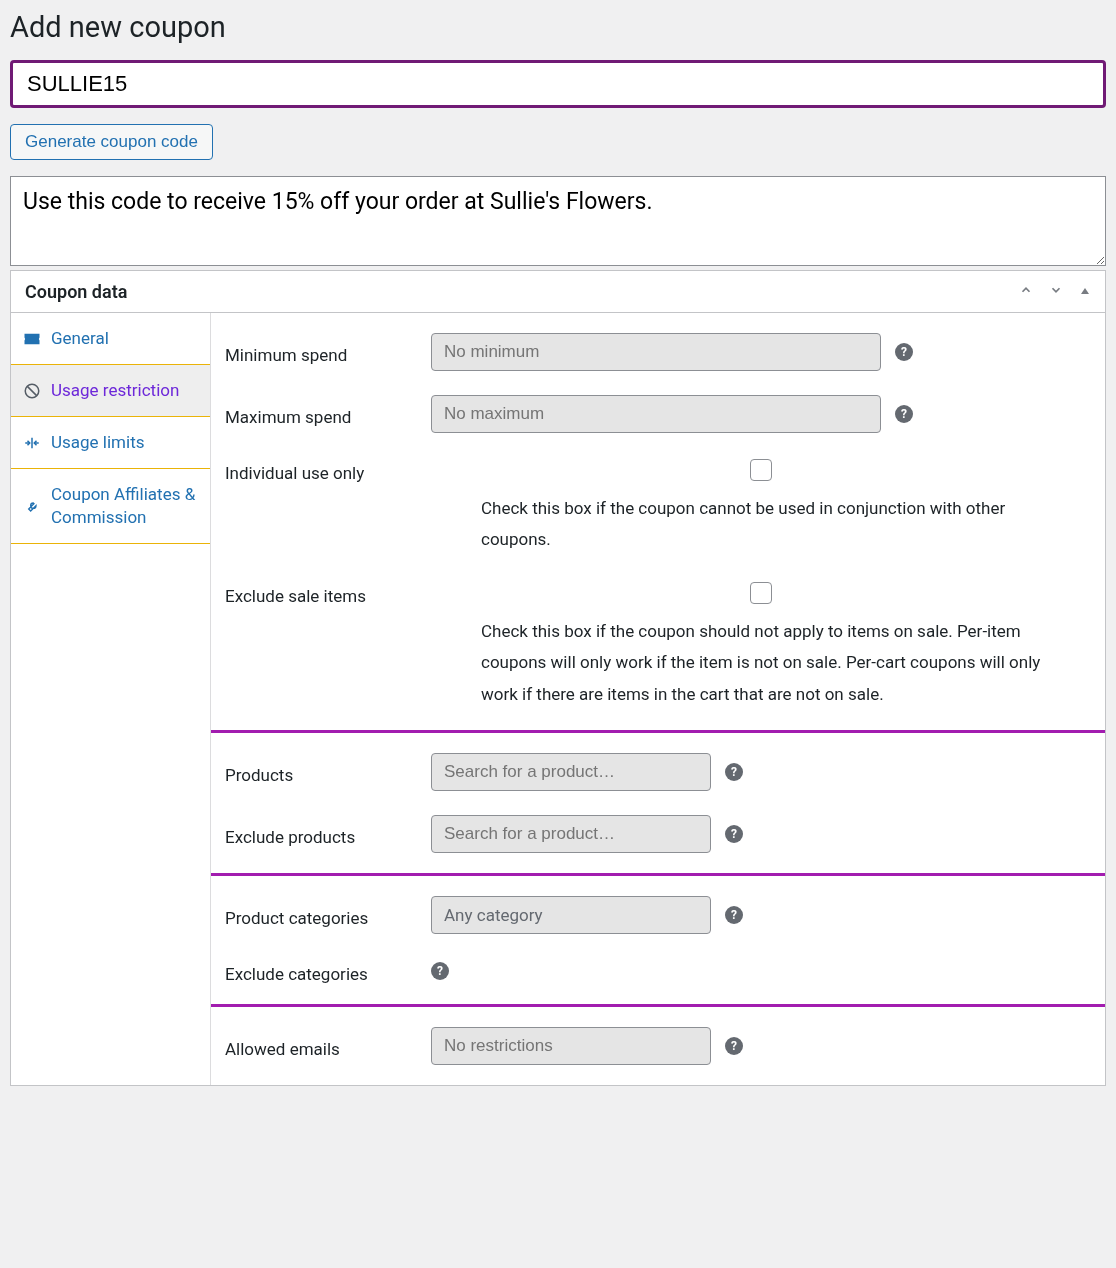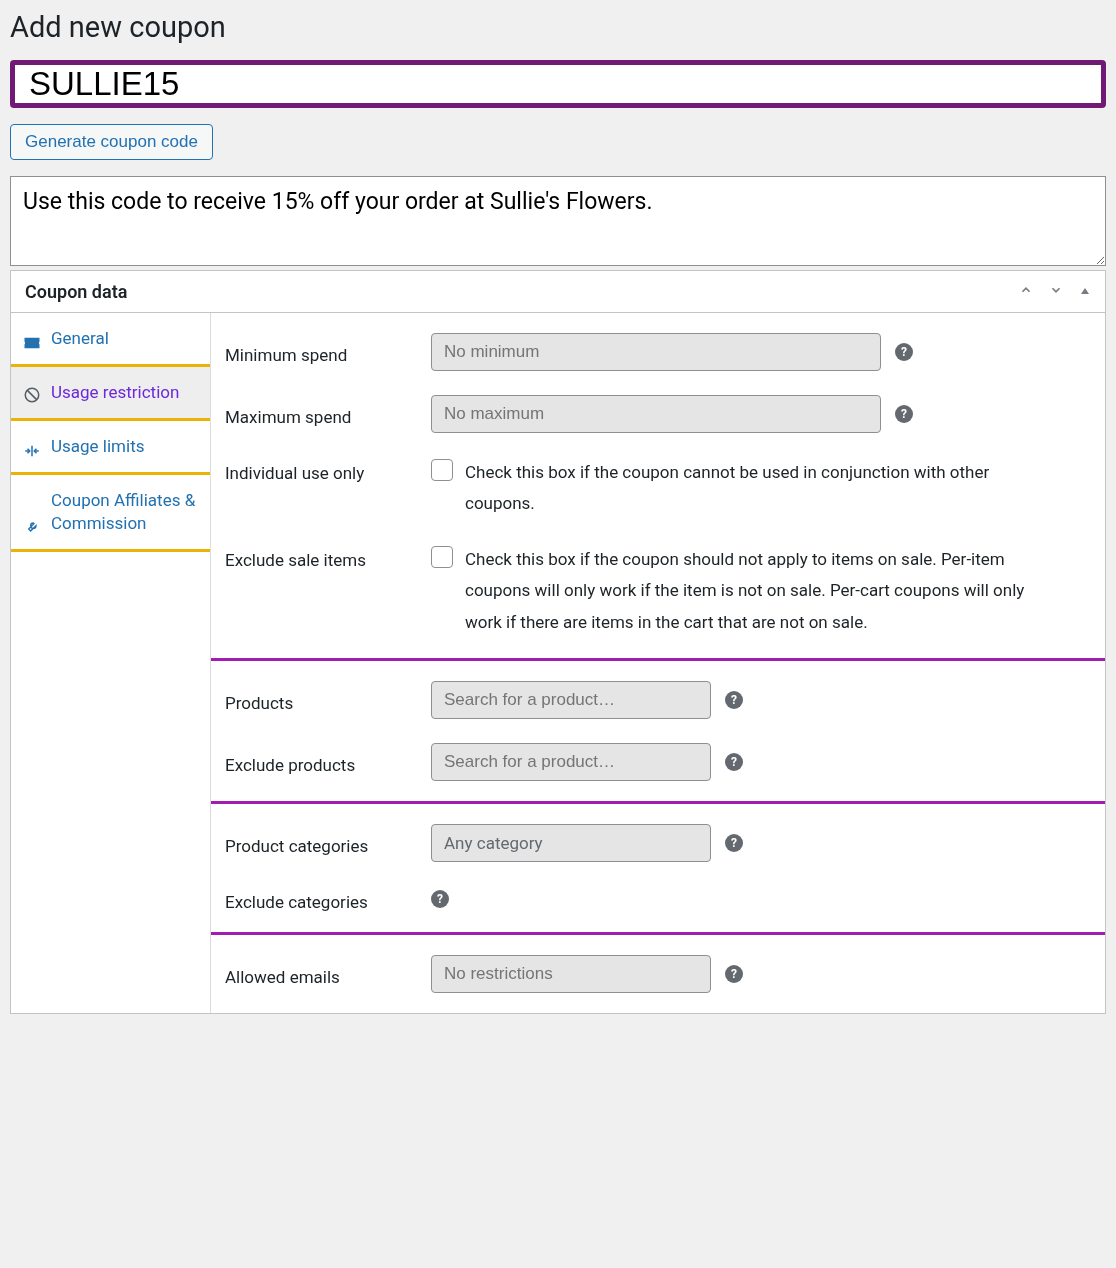--- a/index.html
+++ b/index.html
@@ -13,23 +13,23 @@
     width: 1116px;
   }
   h1 {
     font-size: 29px;
     font-weight: 400;
     margin: 0 0 16px 0;
     padding: 0;
   }
   .title-input {
     width: 100%;
-    font-size: 33px;
+    font-size: 22px;
     padding: 12px 14px;
-    border: 5px solid #701a75;
+    border: 3px solid #701a75;
     border-radius: 4px;
     background: #fff;
     line-height: 1.2;
     height: 48px;
   }
   .gen-btn {
     display: inline-block;
     margin-top: 16px;
     padding: 7px 14px;
     border: 1px solid #2271b1;
@@ -81,23 +81,23 @@
   .tabs {
     width: 200px;
     border-right: 1px solid #dcdcde;
     background: #fff;
     padding: 0;
     margin: 0;
     list-style: none;
   }
   .tabs li {
     padding: 14px 12px;
-    border-bottom: 3px solid #eab308;
-    display: flex;
-    align-items: flex-end;
+    border-bottom: 1px solid #eab308;
+    display: flex;
+    align-items: center;
     gap: 10px;
     cursor: pointer;
     color: #2271b1;
     line-height: 1.35;
   }
   .tabs li .icon {
     flex: 0 0 18px;
     display: inline-flex;
     align-items: center;
     justify-content: center;
@@ -129,21 +129,21 @@
     font-size: 17px;
     color: #1d2327;
     padding-top: 6px;
   }
   .field-control {
     flex: 1;
     display: flex;
     align-items: center;
     gap: 14px;
   }
-  .field-control.top { align-items: flex-start; }
+  .field-control.top { align-items: center; flex-direction: column; }
   .text-input, .select-like {
     border: 1px solid #8c8f94;
     border-radius: 4px;
     padding: 8px 12px;
     font-size: 17px;
     background: #e5e5e5;
     color: #646970;
   }
   .wide { width: 450px; }
   .narrow { width: 280px; }

